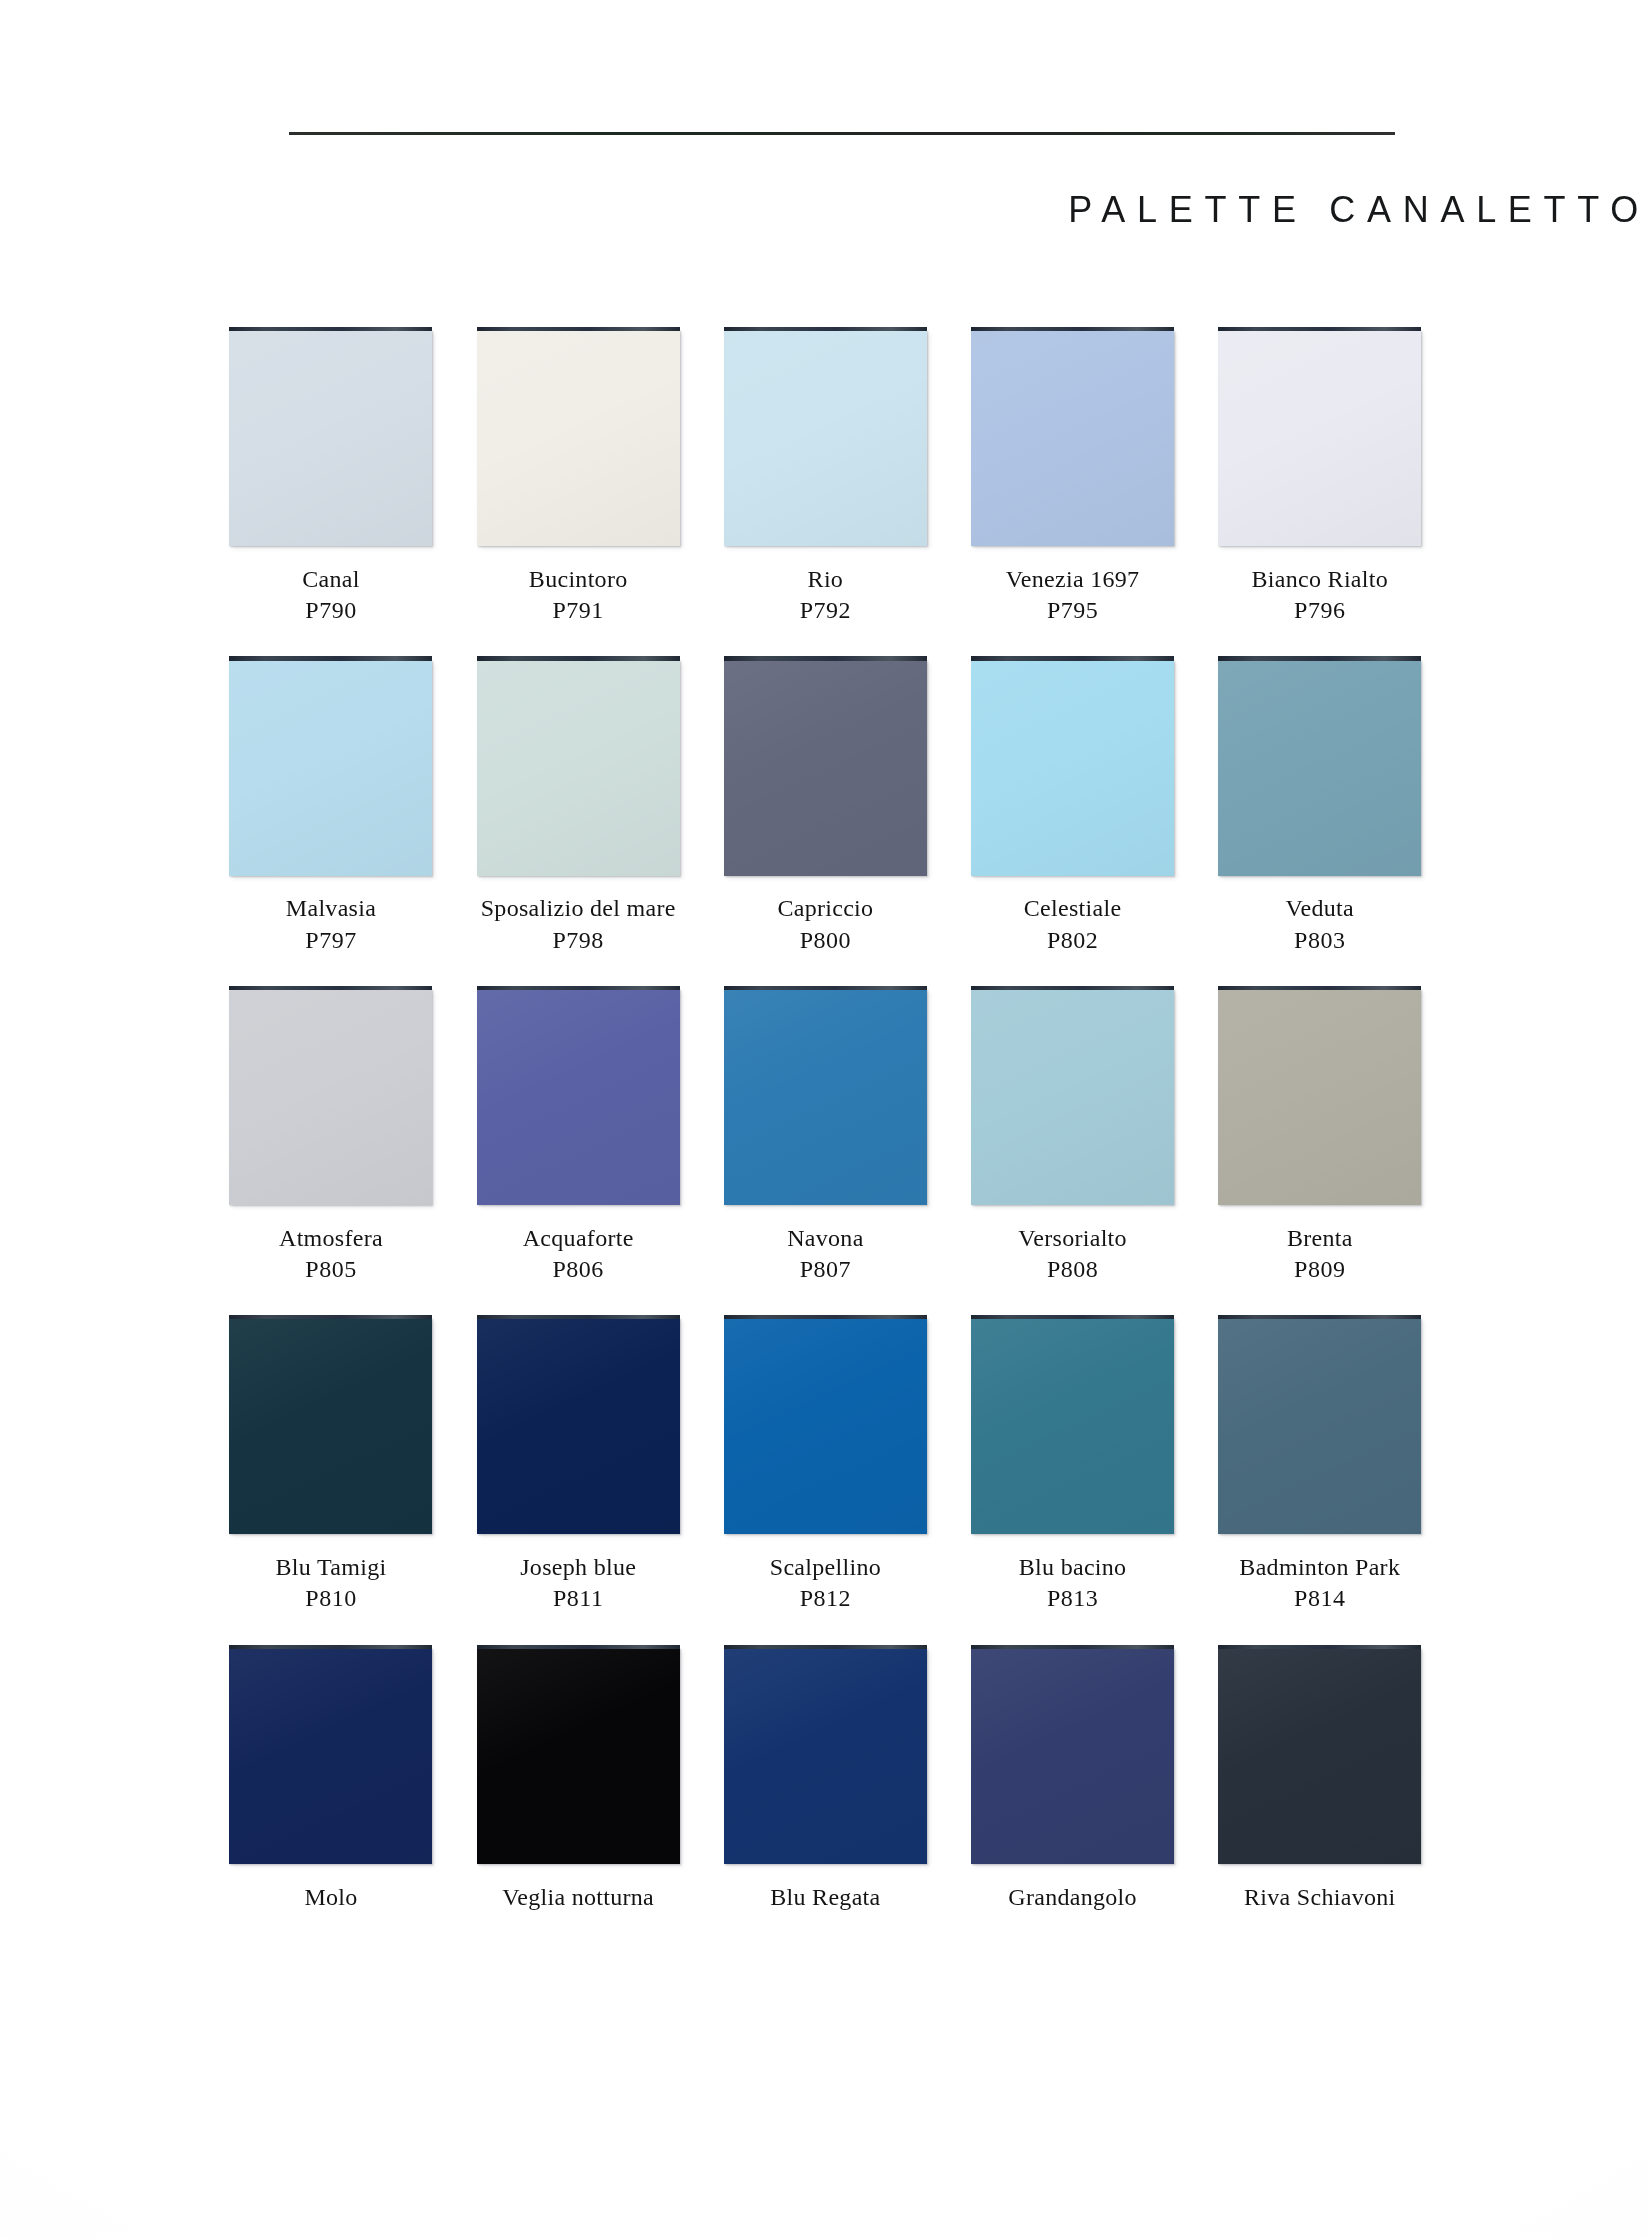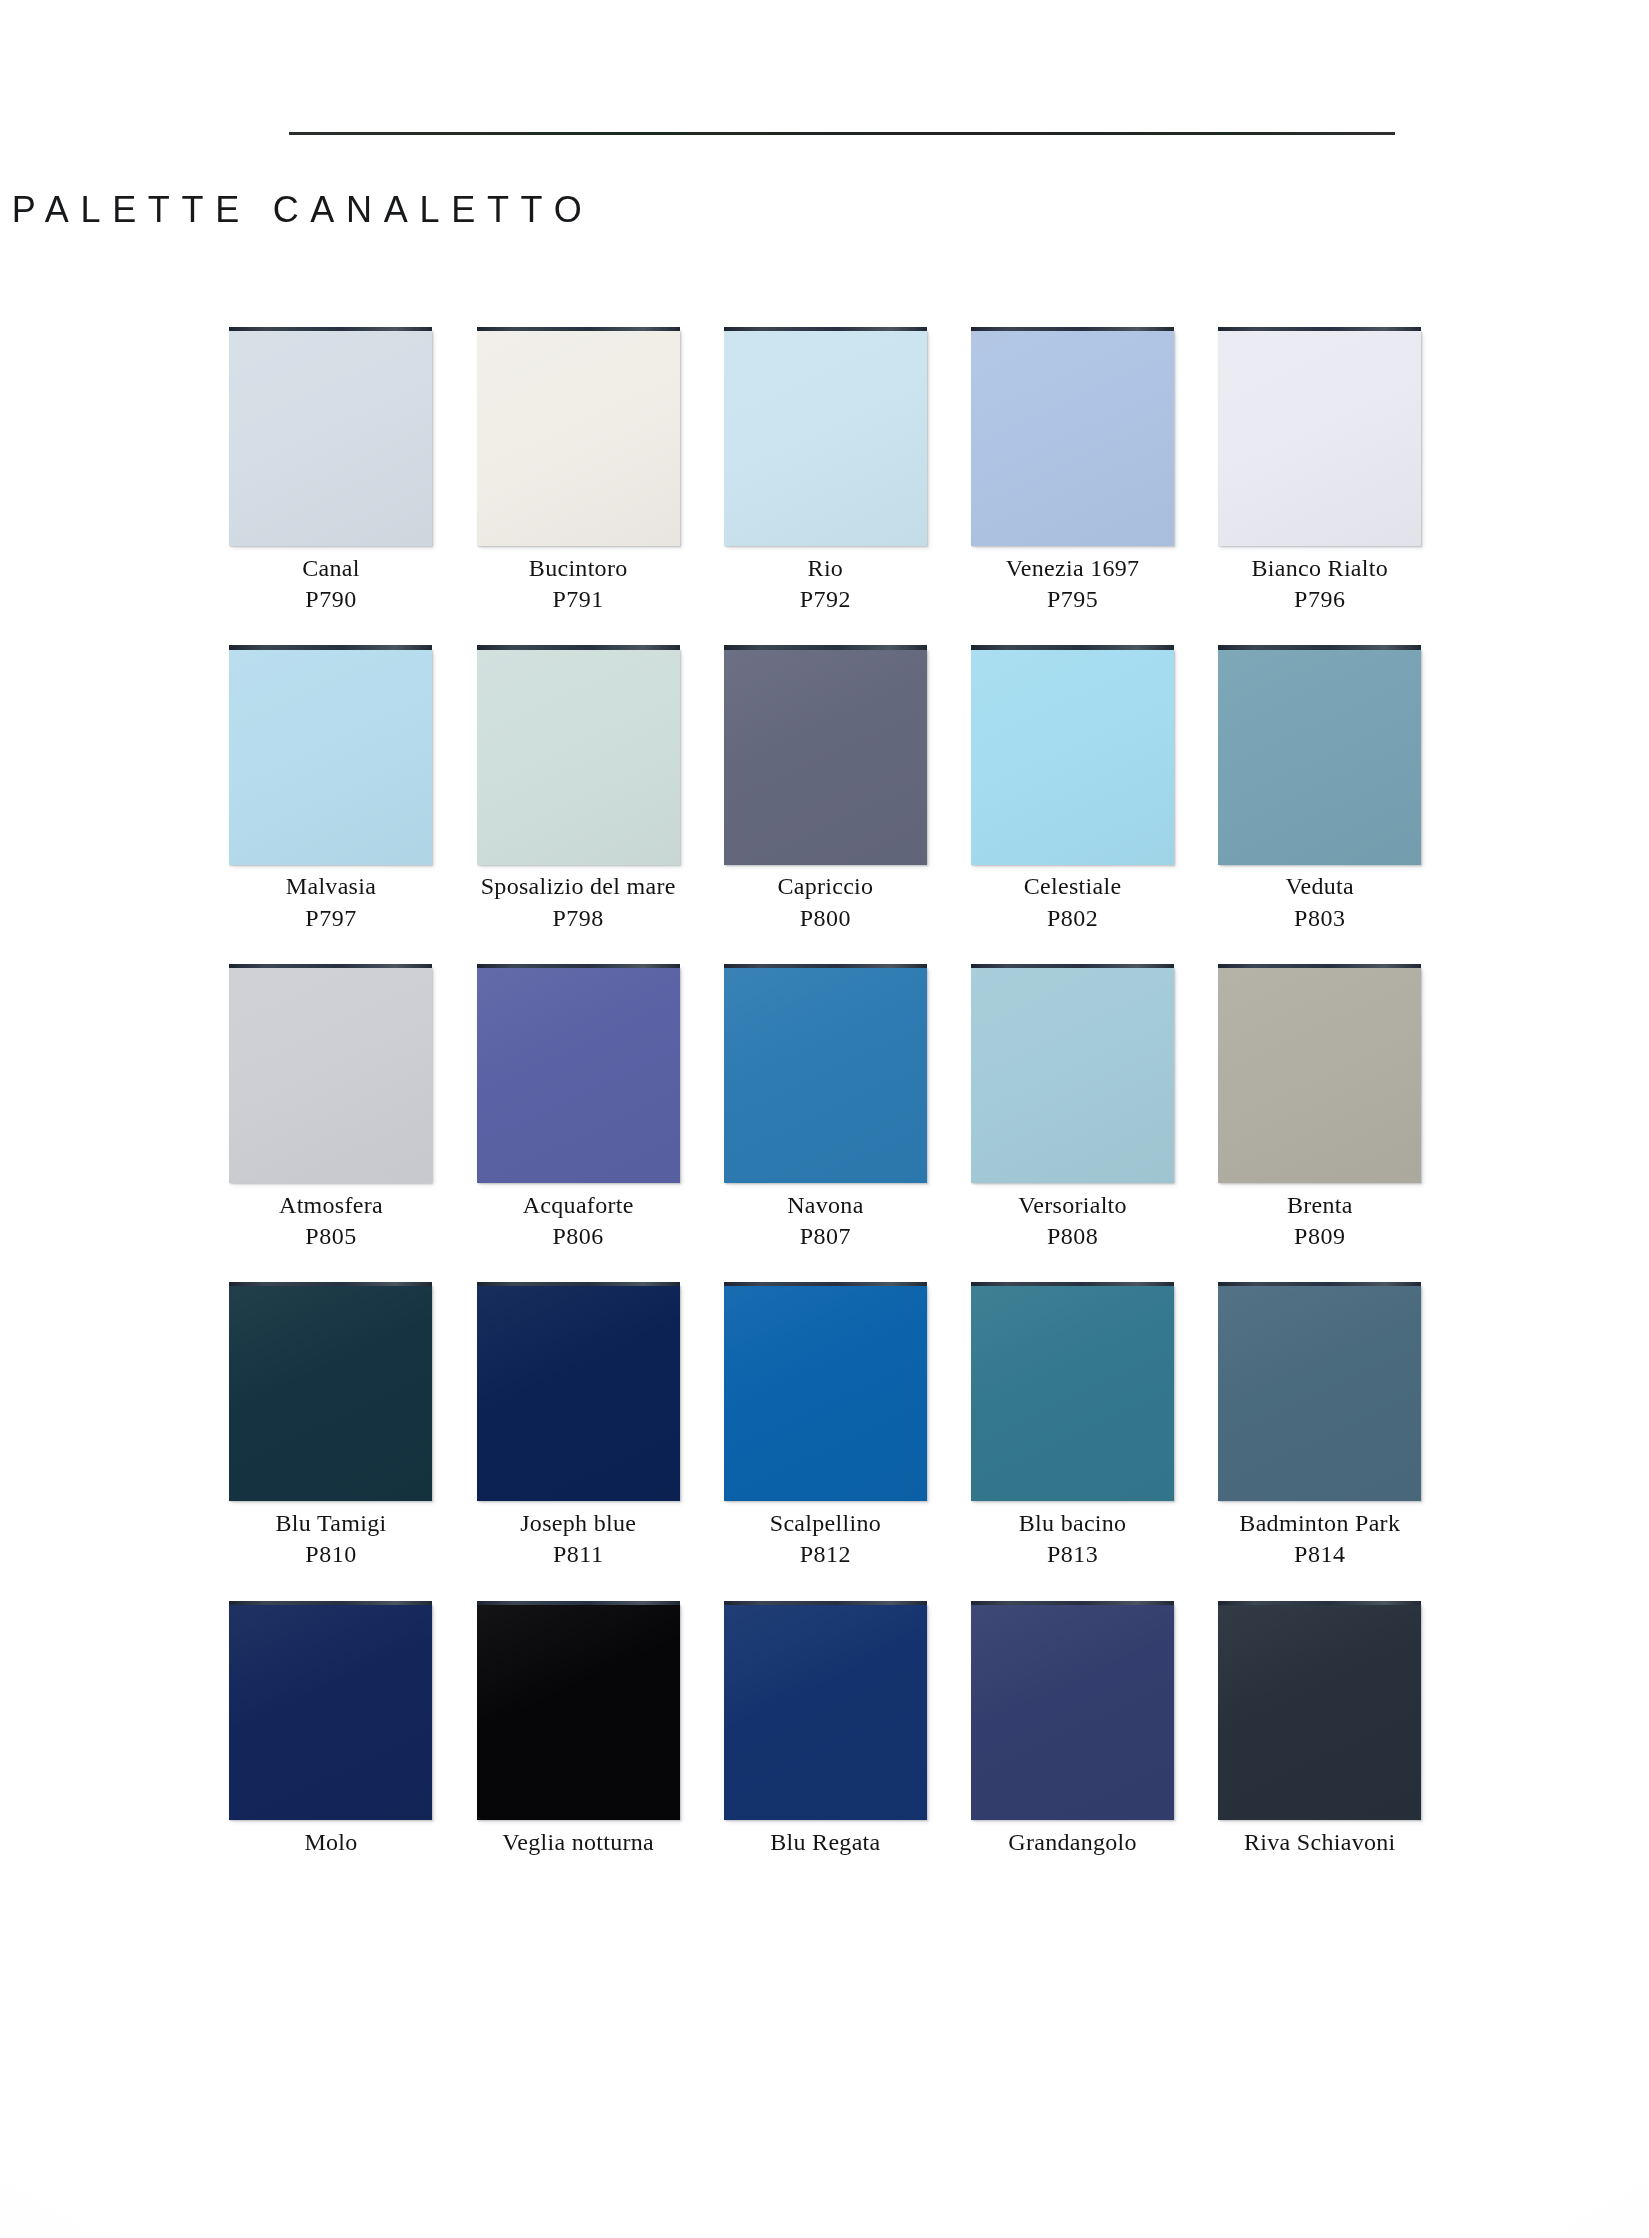--- a/index.html
+++ b/index.html
@@ -32,21 +32,21 @@
     top: 132px;
     width: 1106px;
     height: 2.5px;
     background: linear-gradient(90deg,#2c2f2c 0%,#1d2a20 30%,#242424 62%,#1f2a22 85%,#303030 100%);
   }
   .title {
     position: absolute;
     left: 0;
     right: 0;
     top: 165px;
-    text-align: left;
+    text-align: right;
     font-family: "Liberation Sans", "DejaVu Sans", sans-serif;
     font-size: 36px;
     font-weight: 300;
     letter-spacing: 11.7px;
     text-indent: 11.7px;
     color: #16181a;
   }
 
   
   .grid {
@@ -95,21 +95,21 @@
   
   .chip::after {
     content: "";
     position: absolute;
     inset: 0;
     background: linear-gradient(155deg, rgba(255,255,255,0.055) 0%, rgba(255,255,255,0.0) 42%, rgba(0,0,0,0.035) 100%);
     pointer-events: none;
   }
 
   .label {
-    margin-top: 7px;
+    margin-top: 18px;
     text-align: center;
     line-height: 1.30;
     width: 220px;
   }
   .label .nm {
     display: block;
     font-size: 24px;
     letter-spacing: 0.3px;
     color: #141414;
     white-space: nowrap;

